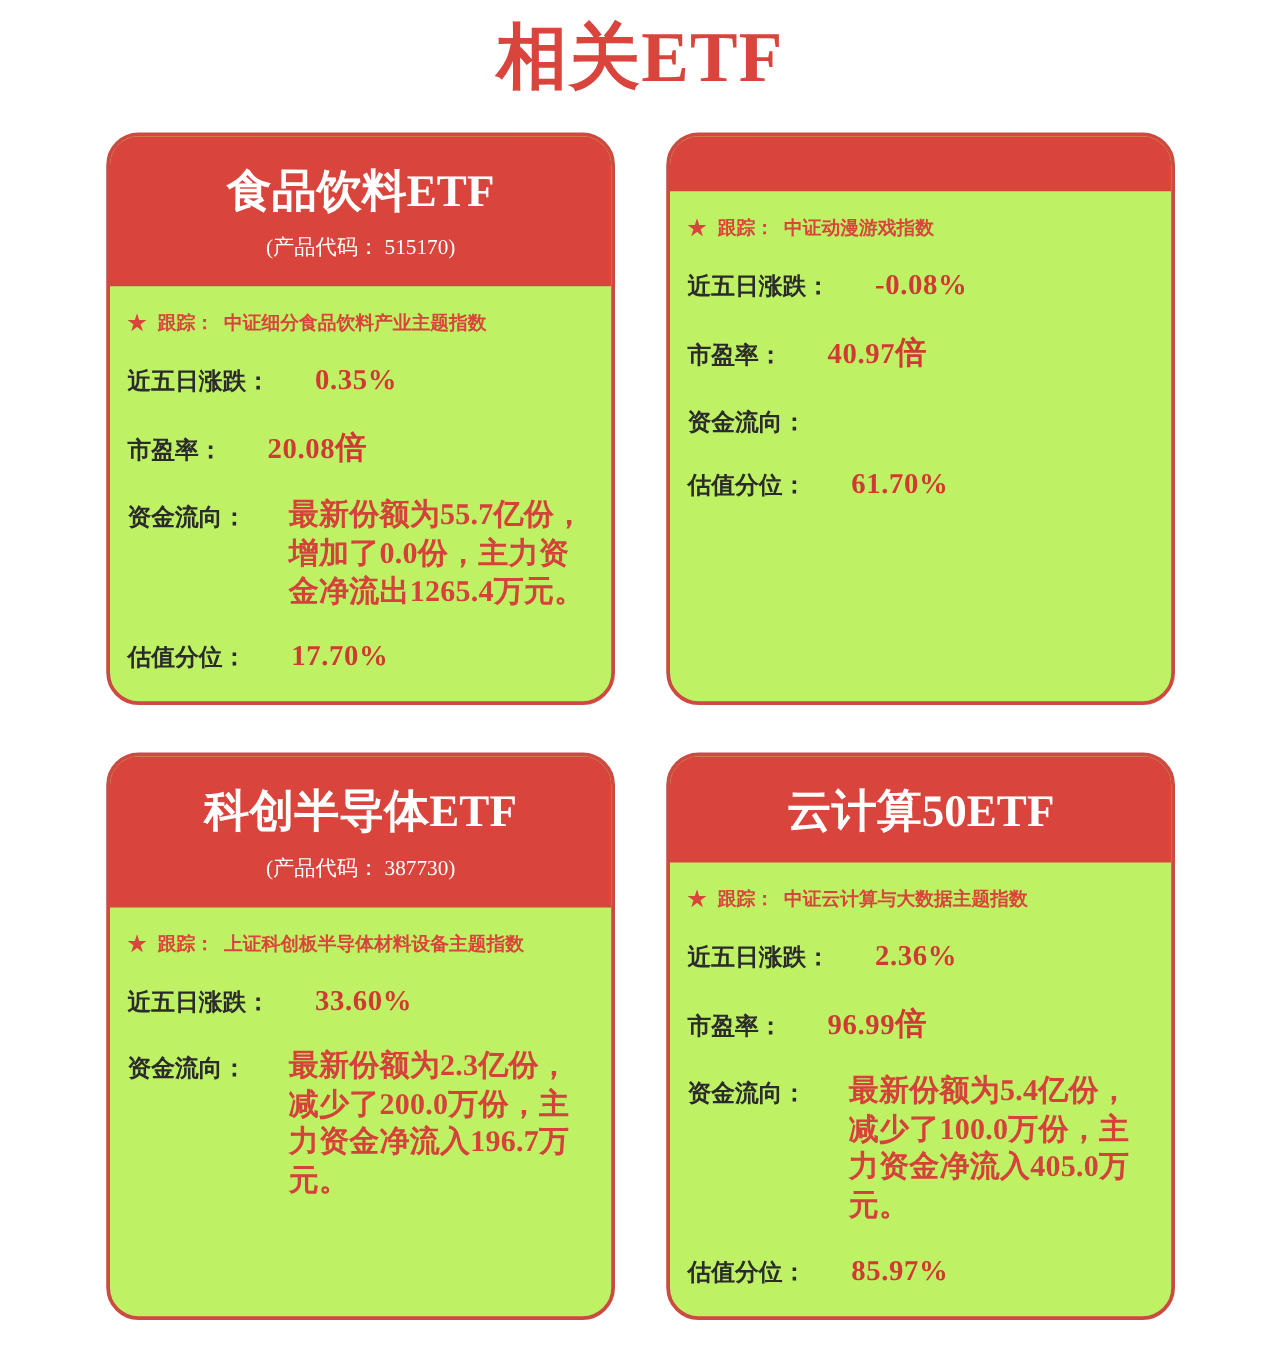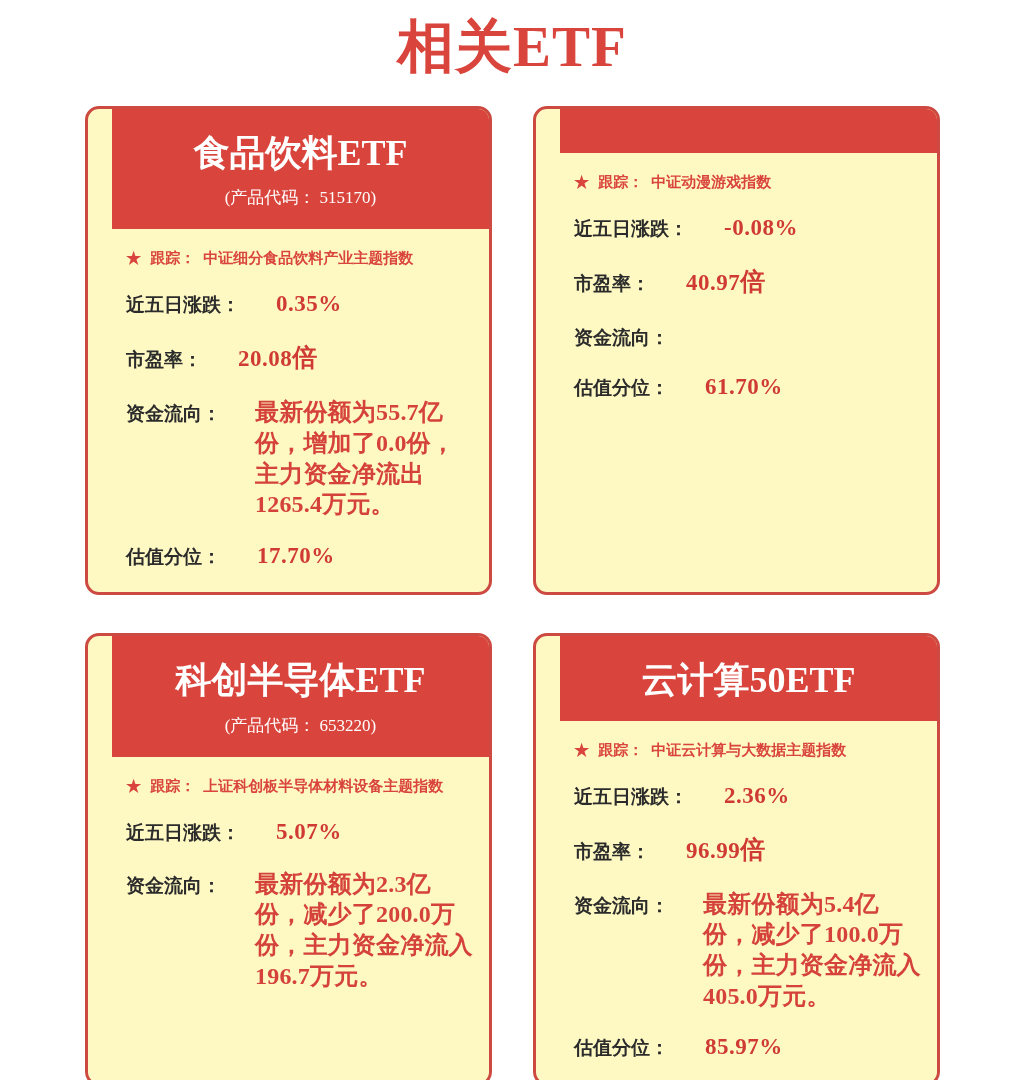--- a/index.html
+++ b/index.html
@@ -25,26 +25,25 @@
     display: grid;
     grid-template-columns: 407px 407px;
     column-gap: 41px;
     row-gap: 38px;
     padding: 0 85px;
     margin-top: 26px;
   }
 
   .card {
     border: 3px solid #cd4a42;
-    border-radius: 14px;
-    background: #fef9c3;
+    border-radius: 26px;
+    background: #bef264;
     overflow: hidden;
     display: flex;
     flex-direction: column;
-    padding-left: 24px;
   }
 
   .card-header {
     background: #d9453c;
     color: #ffffff;
     text-align: center;
     padding: 24px 8px 20px;
   }
   .card-title { font-weight: bold; line-height: 1.1; }
   .card-title .ct-cn { font-size: 36px; }
@@ -168,31 +167,31 @@
       <div class="stat-row">
         <span class="stat-label">估值分位：</span>
         <span class="stat-value">61.70%</span>
       </div>
     </div>
   </div>
 
   <div class="card">
     <div class="card-header">
       <div class="card-title"><span class="ct-cn">科创半导体</span><span class="ct-en">ETF</span></div>
-      <div class="card-code">(产品代码： 653220)</div>
+      <div class="card-code">(产品代码： 387730)</div>
     </div>
     <div class="card-body">
       <div class="tracking-row">
         <span class="star-icon">★</span>
         <span class="tracking-label">跟踪：</span>
         <span class="tracking-value">上证科创板半导体材料设备主题指数</span>
       </div>
       <div class="stat-row">
         <span class="stat-label">近五日涨跌：</span>
-        <span class="stat-value">5.07%</span>
+        <span class="stat-value">33.60%</span>
       </div>
       <div class="stat-row flow-row">
         <span class="stat-label">资金流向：</span>
         <span class="flow-value">最新份额为2.3亿份，减少了200.0万份，主力资金净流入196.7万元。</span>
       </div>
     </div>
   </div>
 
   <div class="card">
     <div class="card-header">

